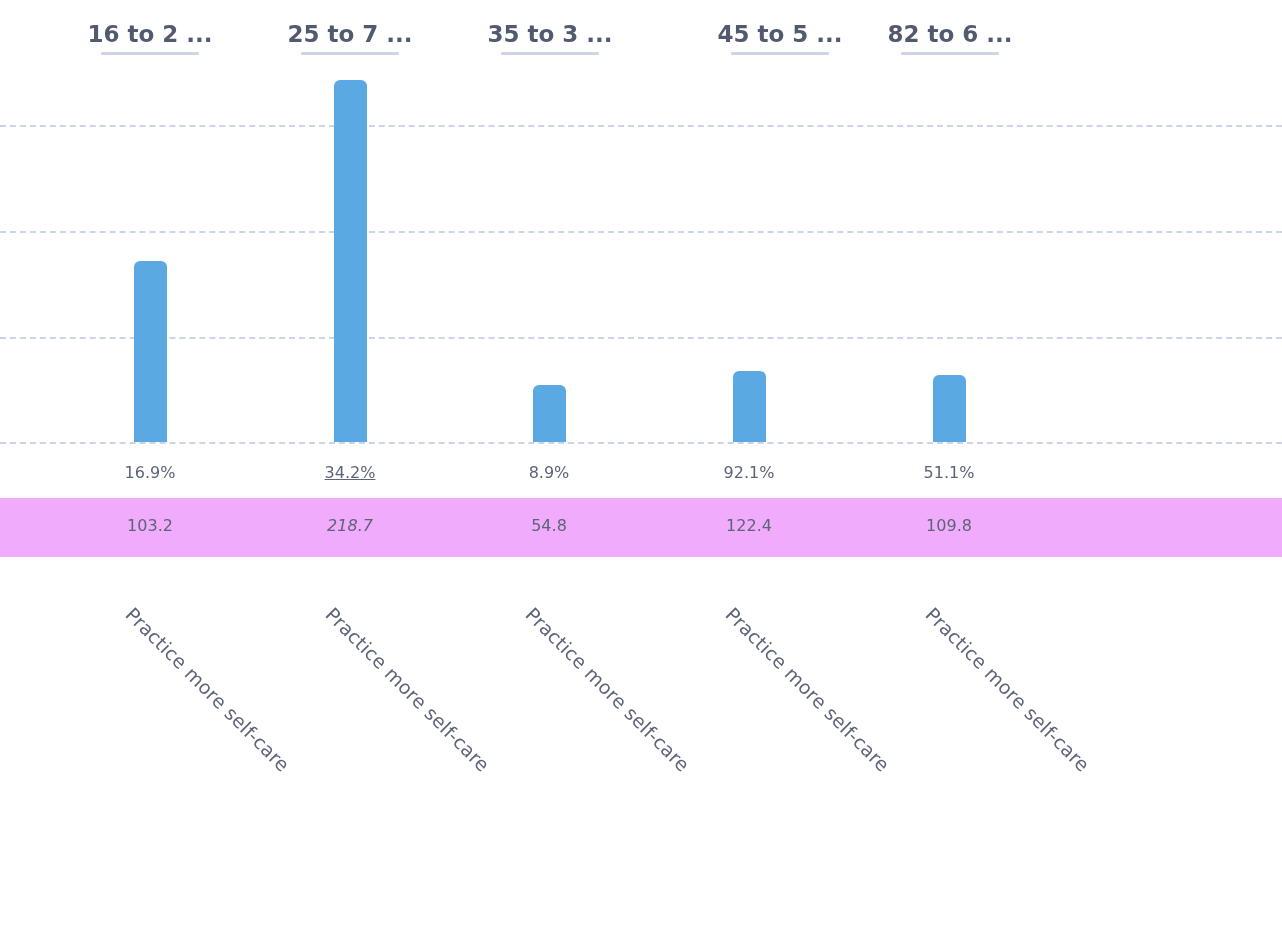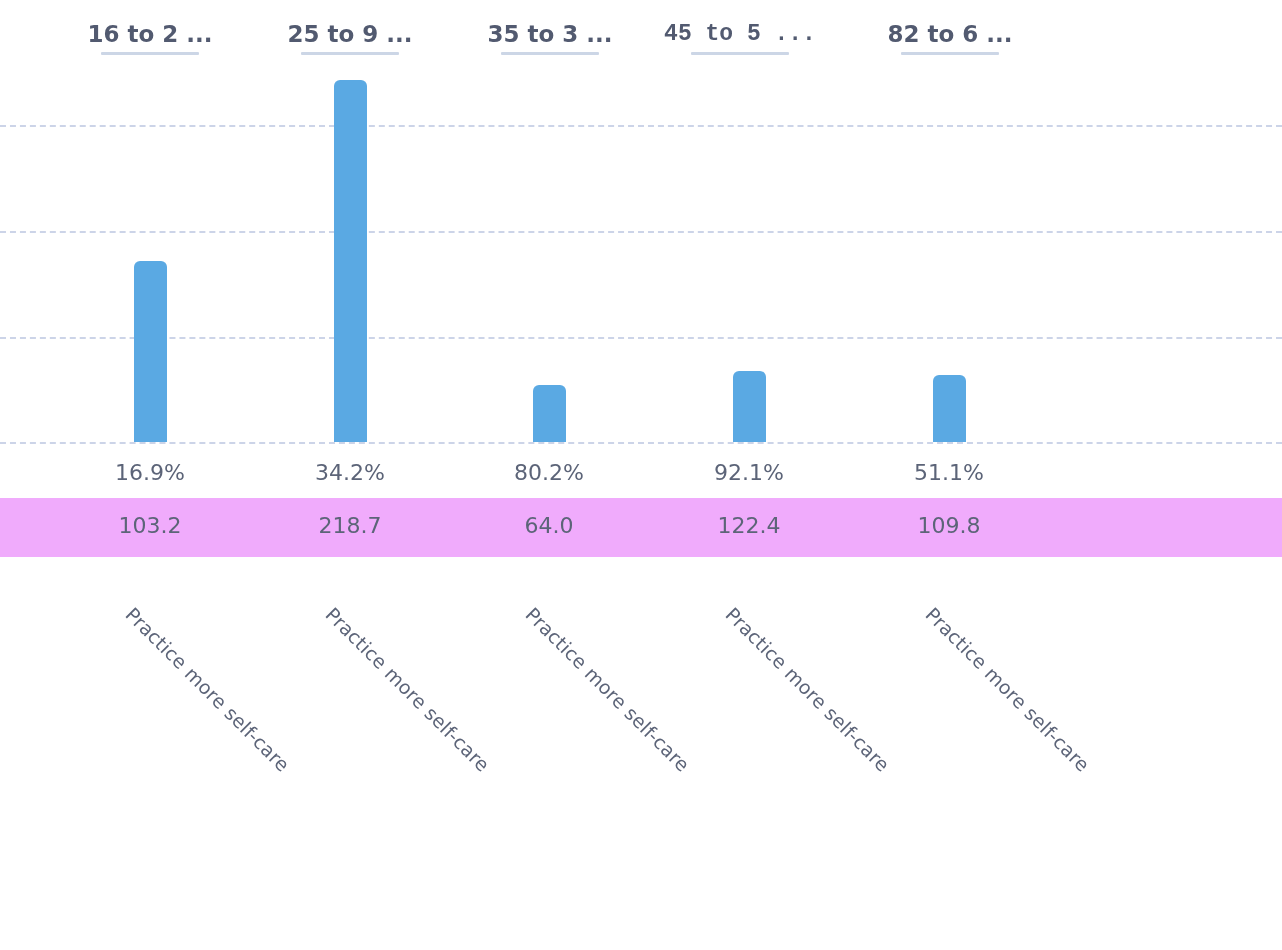--- a/index.html
+++ b/index.html
@@ -87,21 +87,21 @@
   }
   .value-row.num {
     top: 498px;
     height: 59px;
     background: #f0abfc;
   }
   .value-cell {
     position: absolute;
     width: 200px;
     text-align: center;
-    font-size: 22px;
+    font-size: 16px;
     color: #5c6478;
     line-height: 24px;
     white-space: nowrap;
   }
   .value-row.pct .value-cell { top: 6px; }
   .value-row.num .value-cell { top: 16px; }
 
   
   .labels-area {
     position: absolute;
@@ -125,28 +125,28 @@
 <body>
 
 <div id="chart-root">
 
   <div class="header-row">
     <div class="col-header" style="left:50px;">
       <span class="col-header-text">16 to 2 ...</span>
       <span class="col-header-underline" style="width:98px;"></span>
     </div>
     <div class="col-header" style="left:250px;">
-      <span class="col-header-text">25 to 9 ...</span>
+      <span class="col-header-text">25 to 7 ...</span>
       <span class="col-header-underline" style="width:98px;"></span>
     </div>
     <div class="col-header" style="left:450px;">
       <span class="col-header-text">35 to 3 ...</span>
       <span class="col-header-underline" style="width:98px;"></span>
     </div>
-    <div class="col-header" style="left:640px;font-family:Liberation Mono, monospace;">
+    <div class="col-header" style="left:680px;">
       <span class="col-header-text">45 to 5 ...</span>
       <span class="col-header-underline" style="width:98px;"></span>
     </div>
     <div class="col-header" style="left:850px;">
       <span class="col-header-text">82 to 6 ...</span>
       <span class="col-header-underline" style="width:98px;"></span>
     </div>
   </div>
 
   <div class="plot-area">
@@ -157,30 +157,30 @@
 
     <div class="bar" style="left:134px; top:261px; height:181px;"></div>
     <div class="bar" style="left:334px; top:80px;  height:362px;"></div>
     <div class="bar" style="left:533px; top:385px; height:57px;"></div>
     <div class="bar" style="left:733px; top:371px; height:71px;"></div>
     <div class="bar" style="left:933px; top:375px; height:67px;"></div>
   </div>
 
   <div class="value-row pct">
     <div class="value-cell" style="left:50px;">16.9%</div>
-    <div class="value-cell" style="left:250px;">34.2%</div>
-    <div class="value-cell" style="left:449px;">80.2%</div>
+    <div class="value-cell" style="left:250px;text-decoration:underline;">34.2%</div>
+    <div class="value-cell" style="left:449px;">8.9%</div>
     <div class="value-cell" style="left:649px;">92.1%</div>
     <div class="value-cell" style="left:849px;">51.1%</div>
   </div>
 
   <div class="value-row num">
     <div class="value-cell" style="left:50px;">103.2</div>
-    <div class="value-cell" style="left:250px;">218.7</div>
-    <div class="value-cell" style="left:449px;">64.0</div>
+    <div class="value-cell" style="left:250px;font-style:italic;">218.7</div>
+    <div class="value-cell" style="left:449px;">54.8</div>
     <div class="value-cell" style="left:649px;">122.4</div>
     <div class="value-cell" style="left:849px;">109.8</div>
   </div>
 
   <div class="labels-area">
     <div class="rot-label" style="left:137px;">Practice more self-care</div>
     <div class="rot-label" style="left:337px;">Practice more self-care</div>
     <div class="rot-label" style="left:537px;">Practice more self-care</div>
     <div class="rot-label" style="left:737px;">Practice more self-care</div>
     <div class="rot-label" style="left:937px;">Practice more self-care</div>

